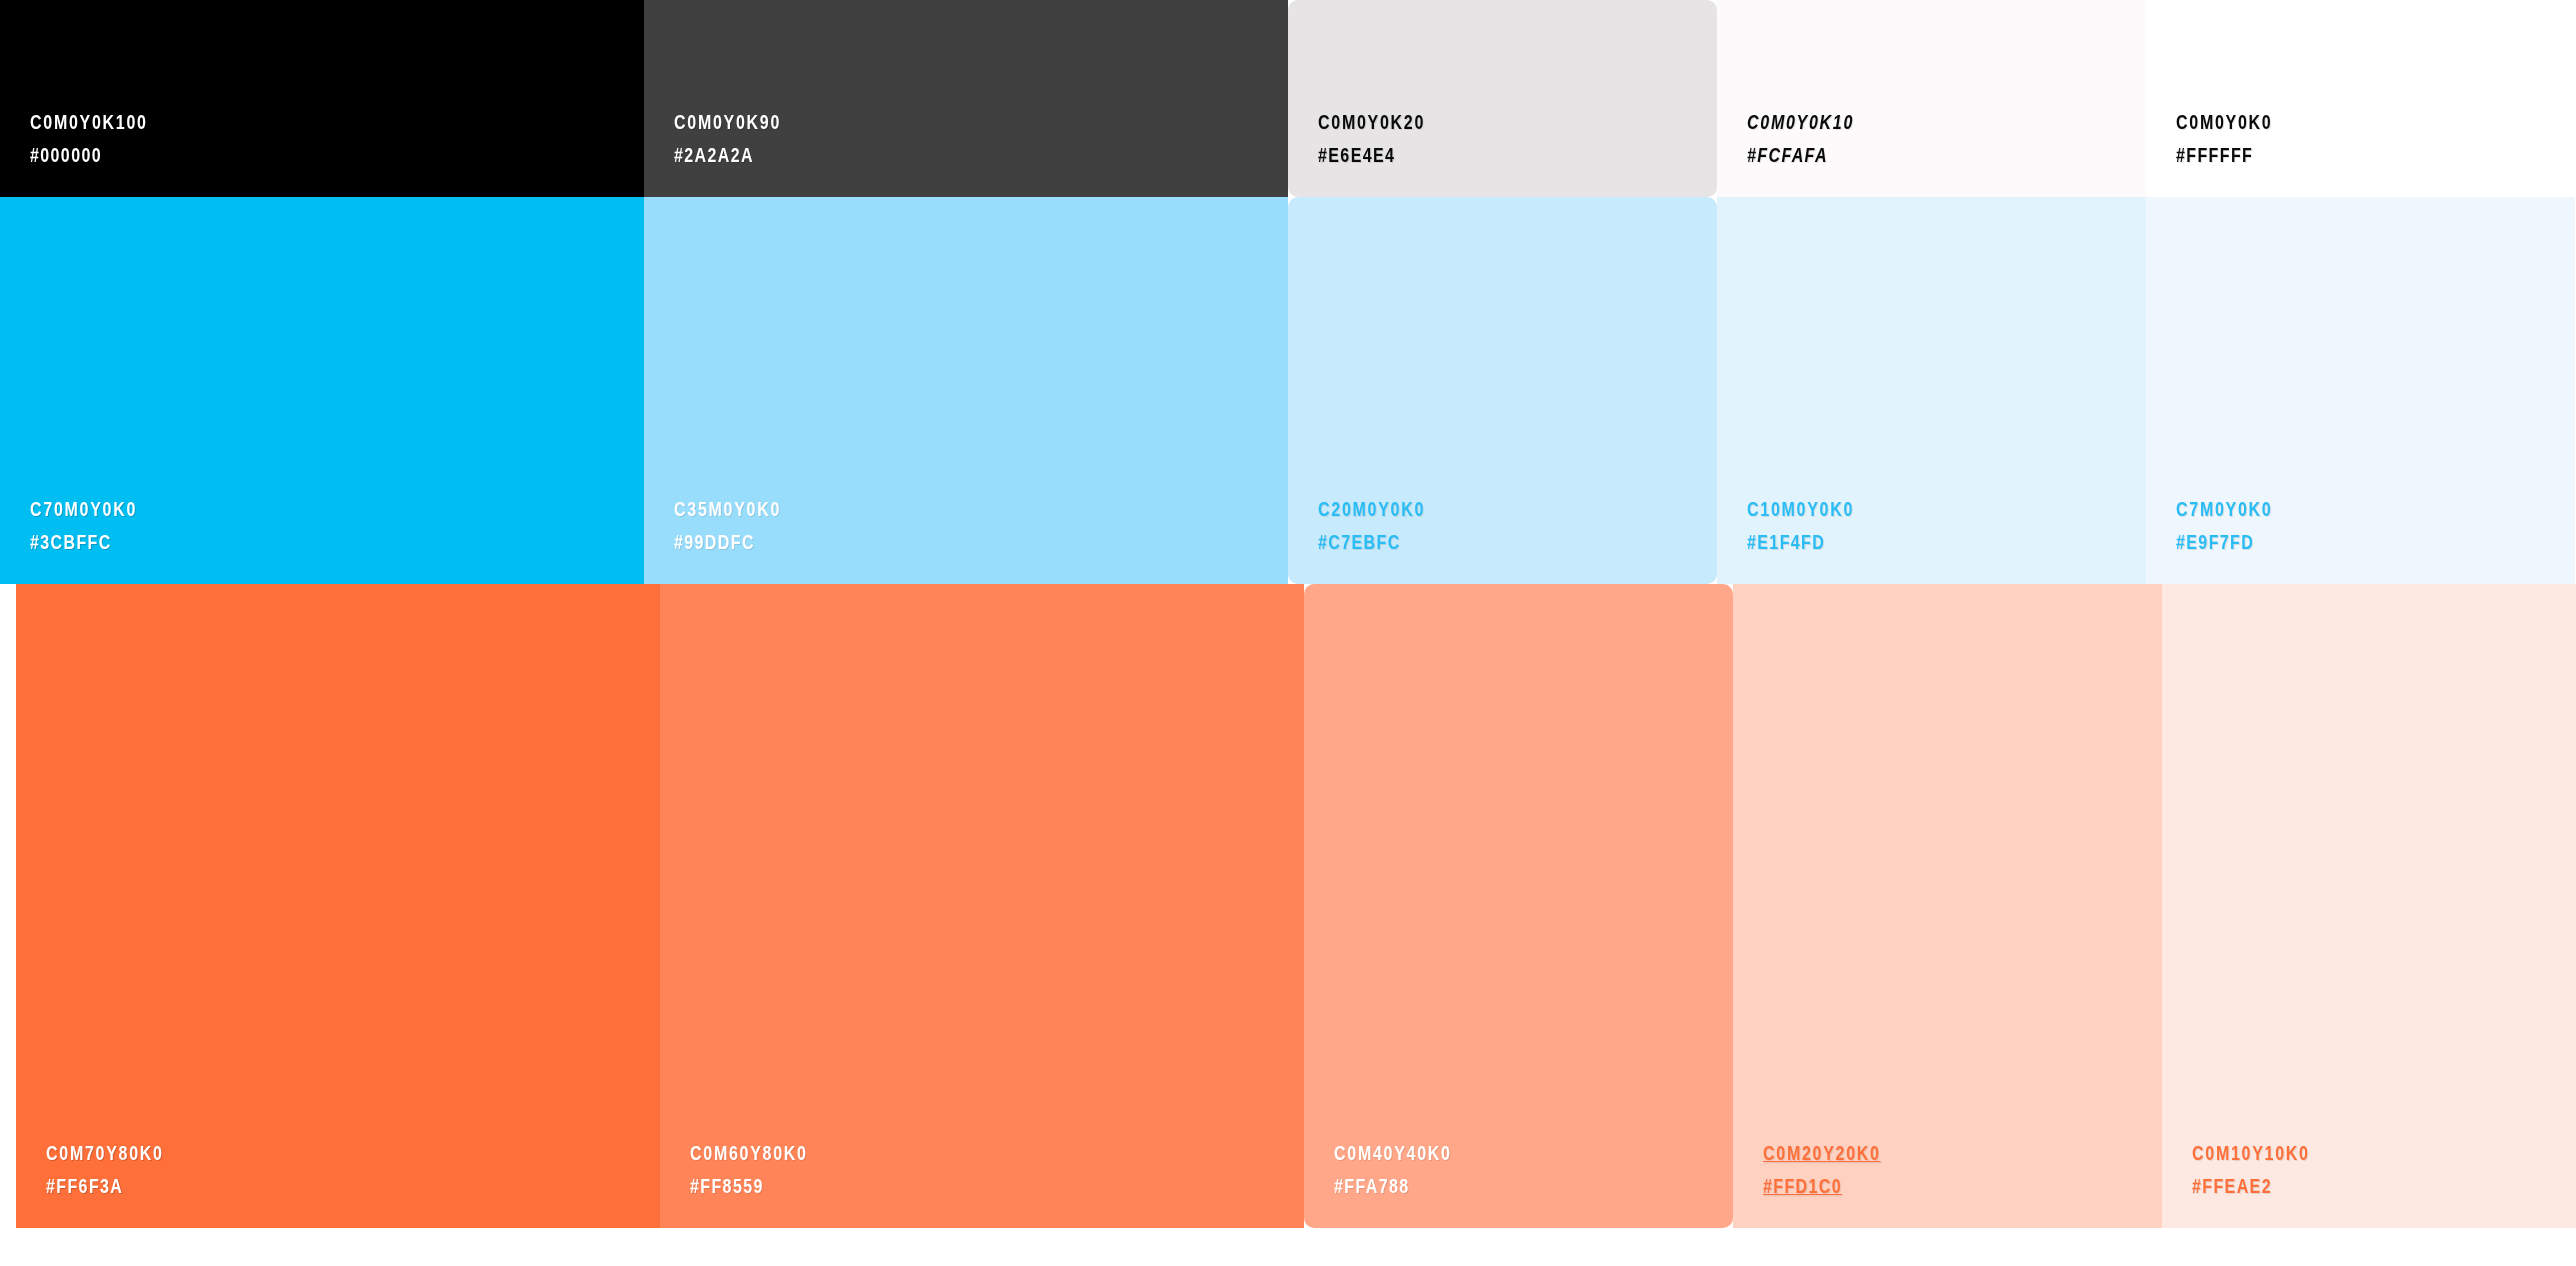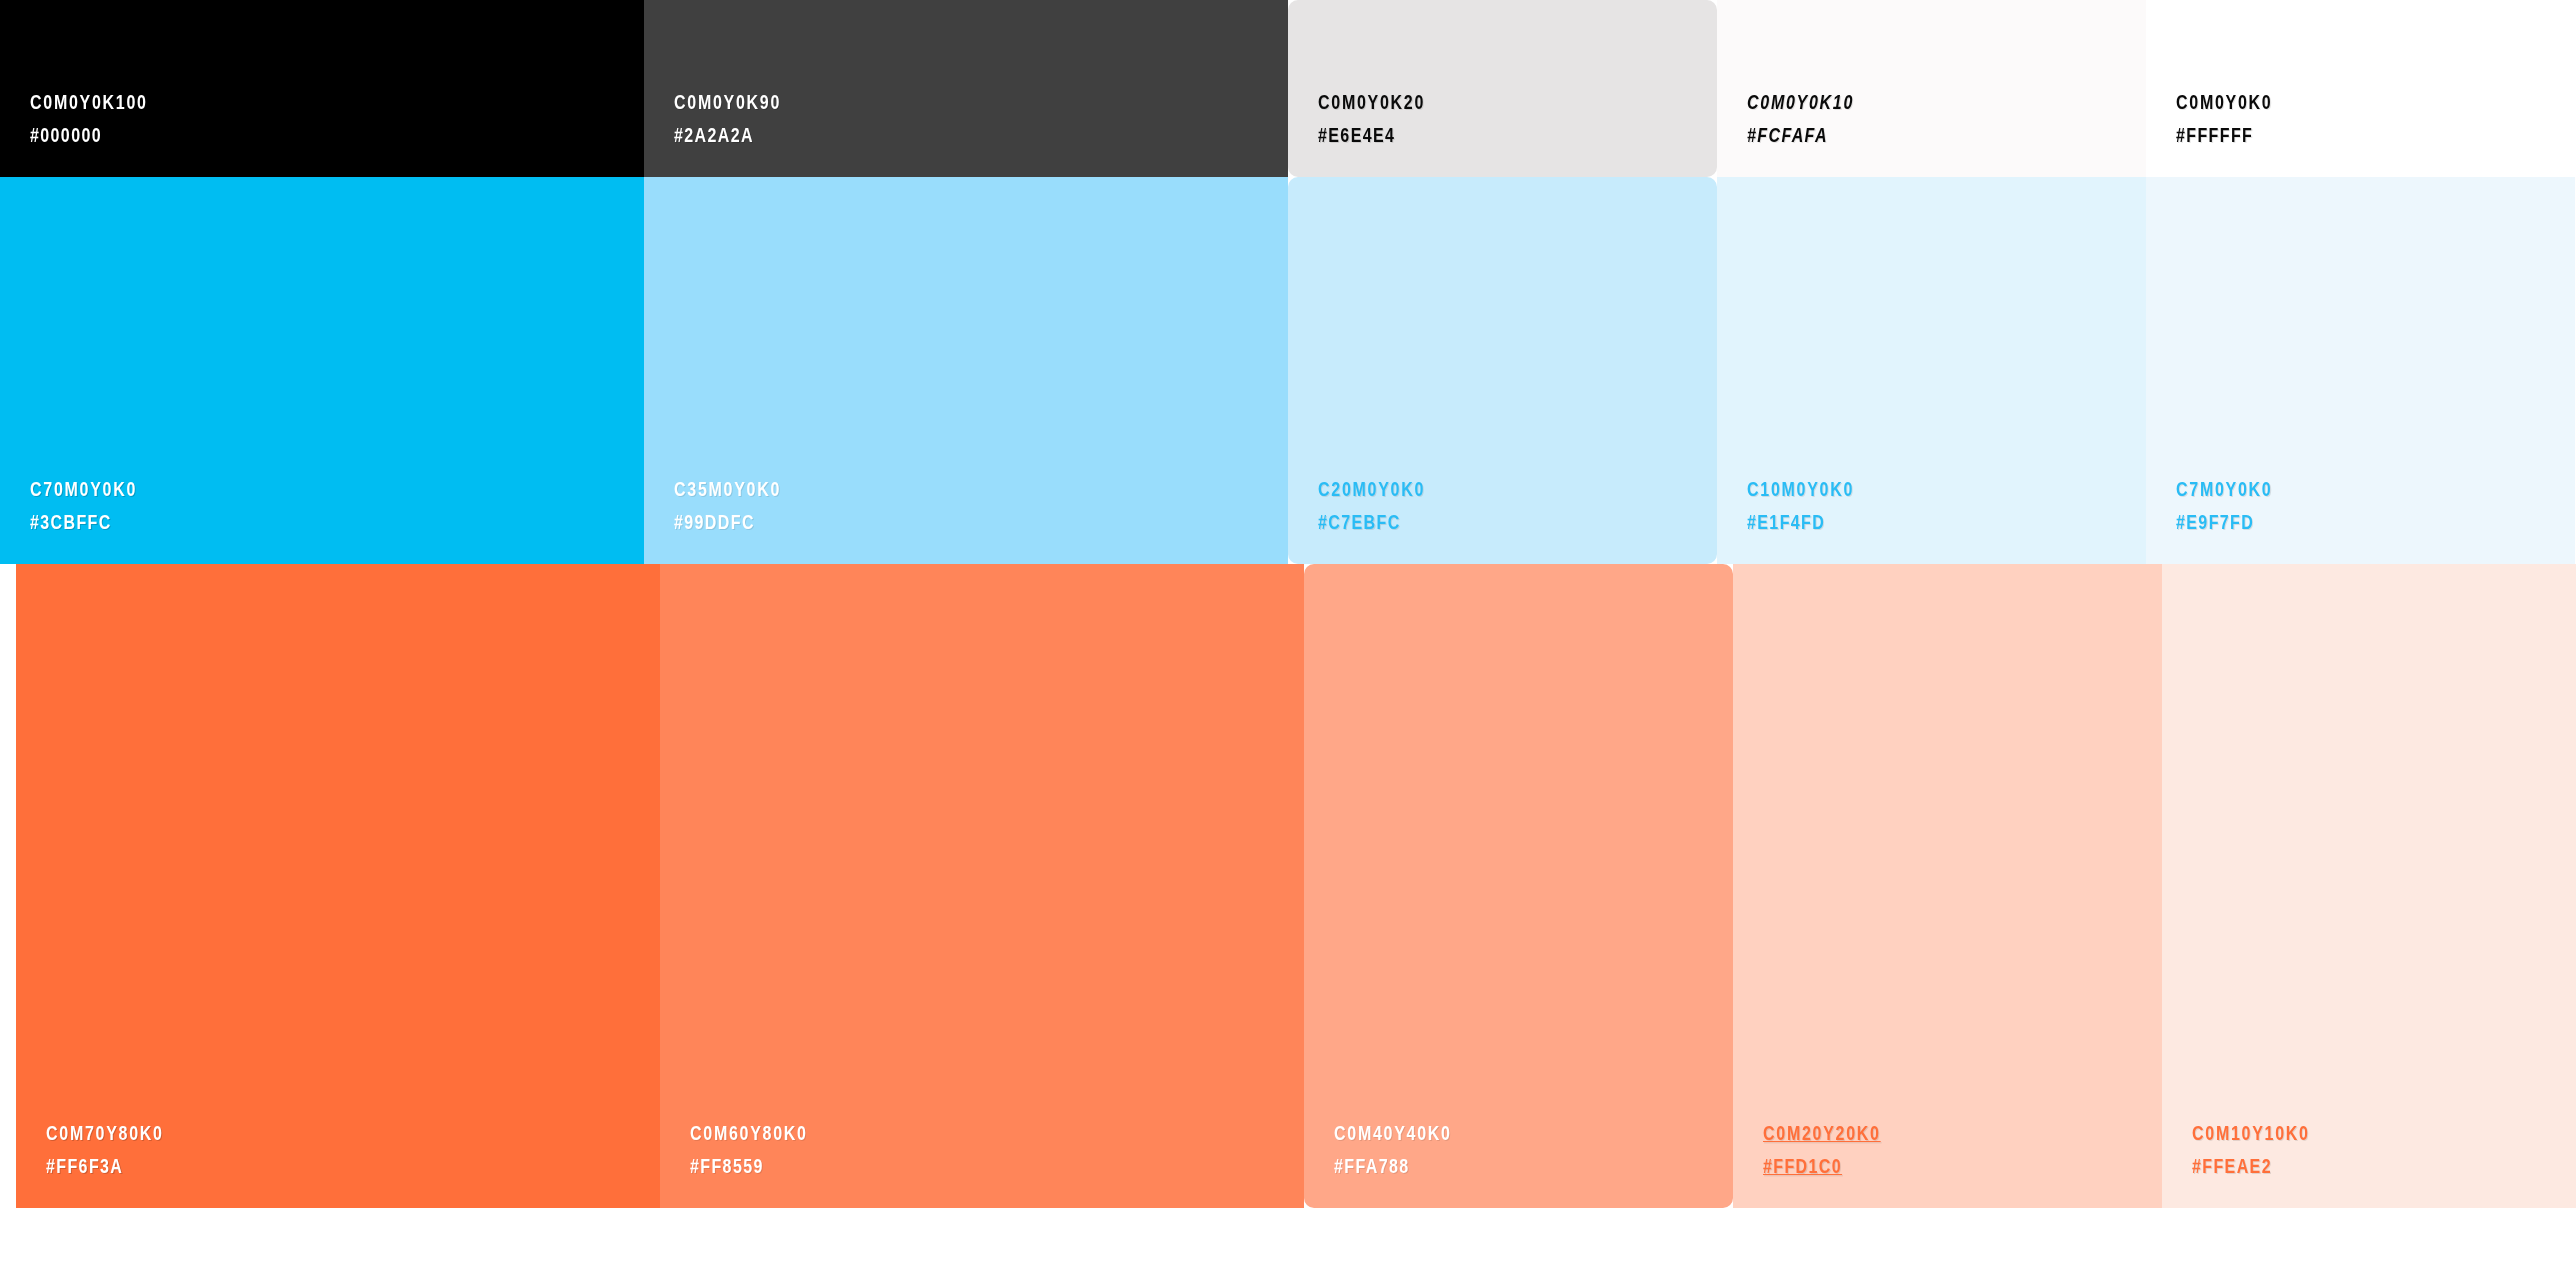--- a/index.html
+++ b/index.html
@@ -20,21 +20,21 @@
     height: 1267px;
     display: flex;
     flex-direction: column;
   }
 
   .swatch-row {
     display: flex;
     flex-direction: row;
     width: 100%;
   }
-  .swatch-row.row-neutral { height: 177px; }
+  .swatch-row.row-neutral { height: 197px; }
   .swatch-row.row-blue    { height: 387px; }
   .swatch-row.row-orange  { height: 644px; padding-left: 16px; }
 
   .swatch {
     position: relative;
     box-sizing: border-box;
     display: flex;
     flex-direction: column;
     justify-content: flex-end;
     overflow: hidden;

